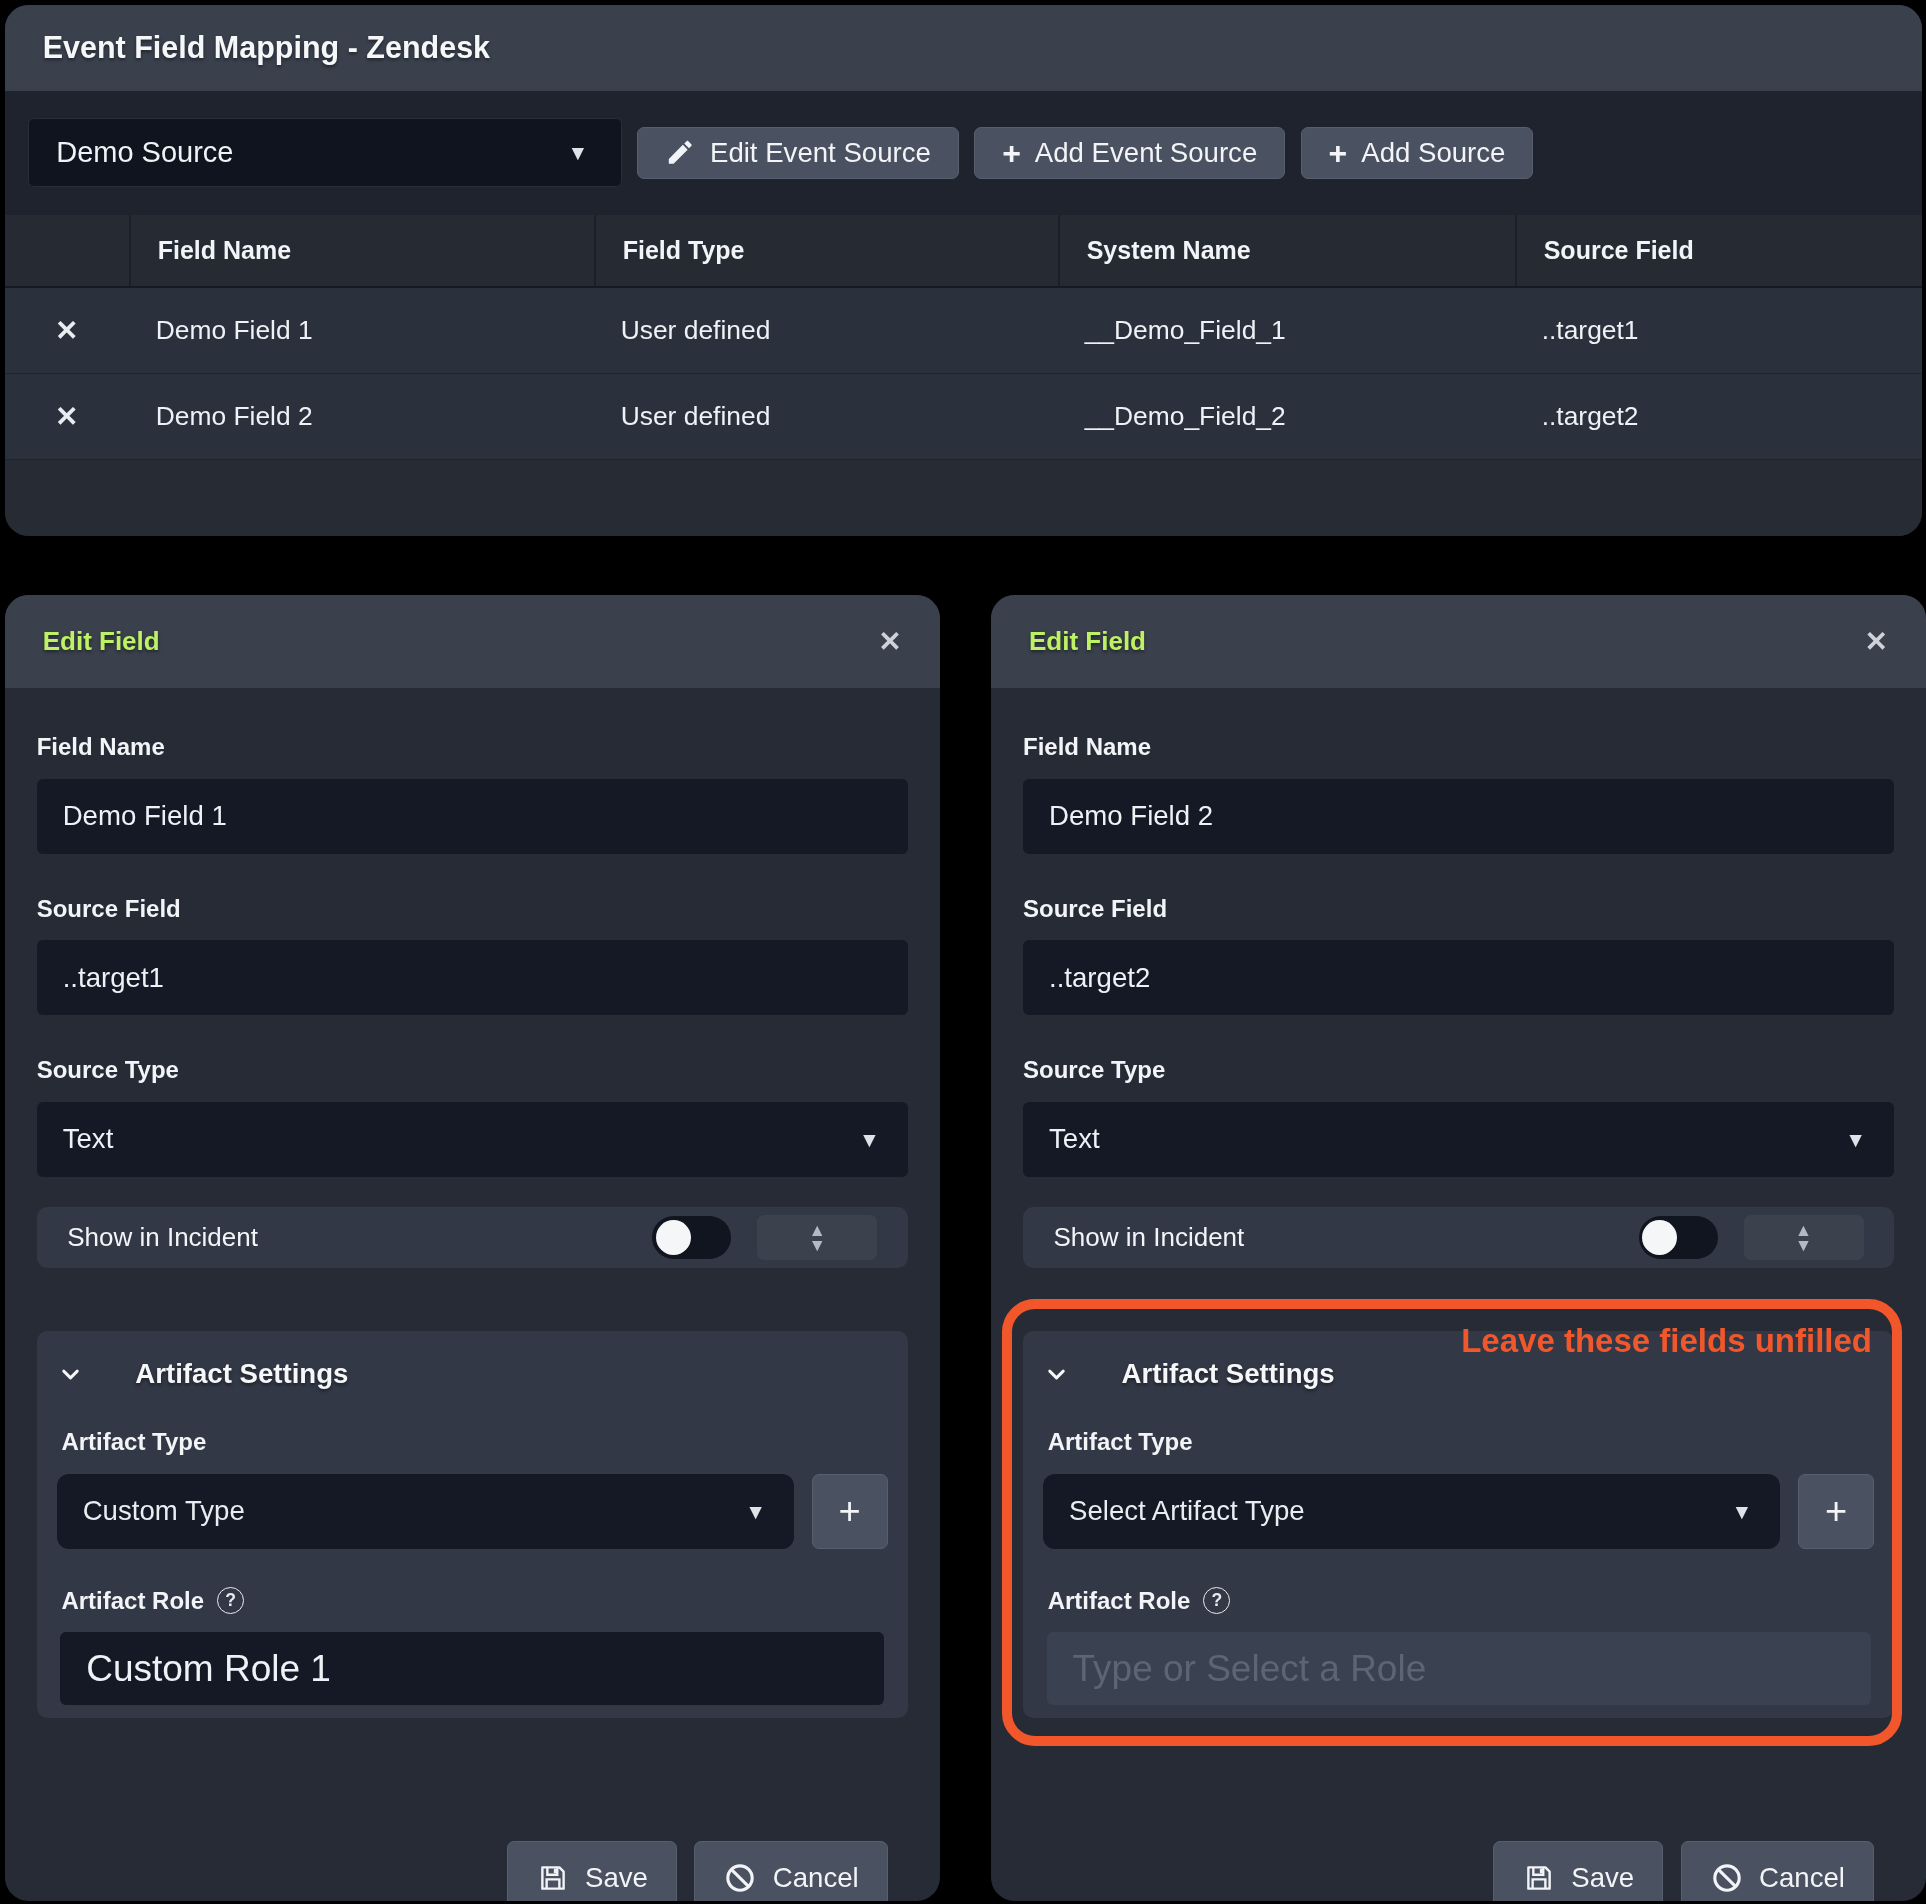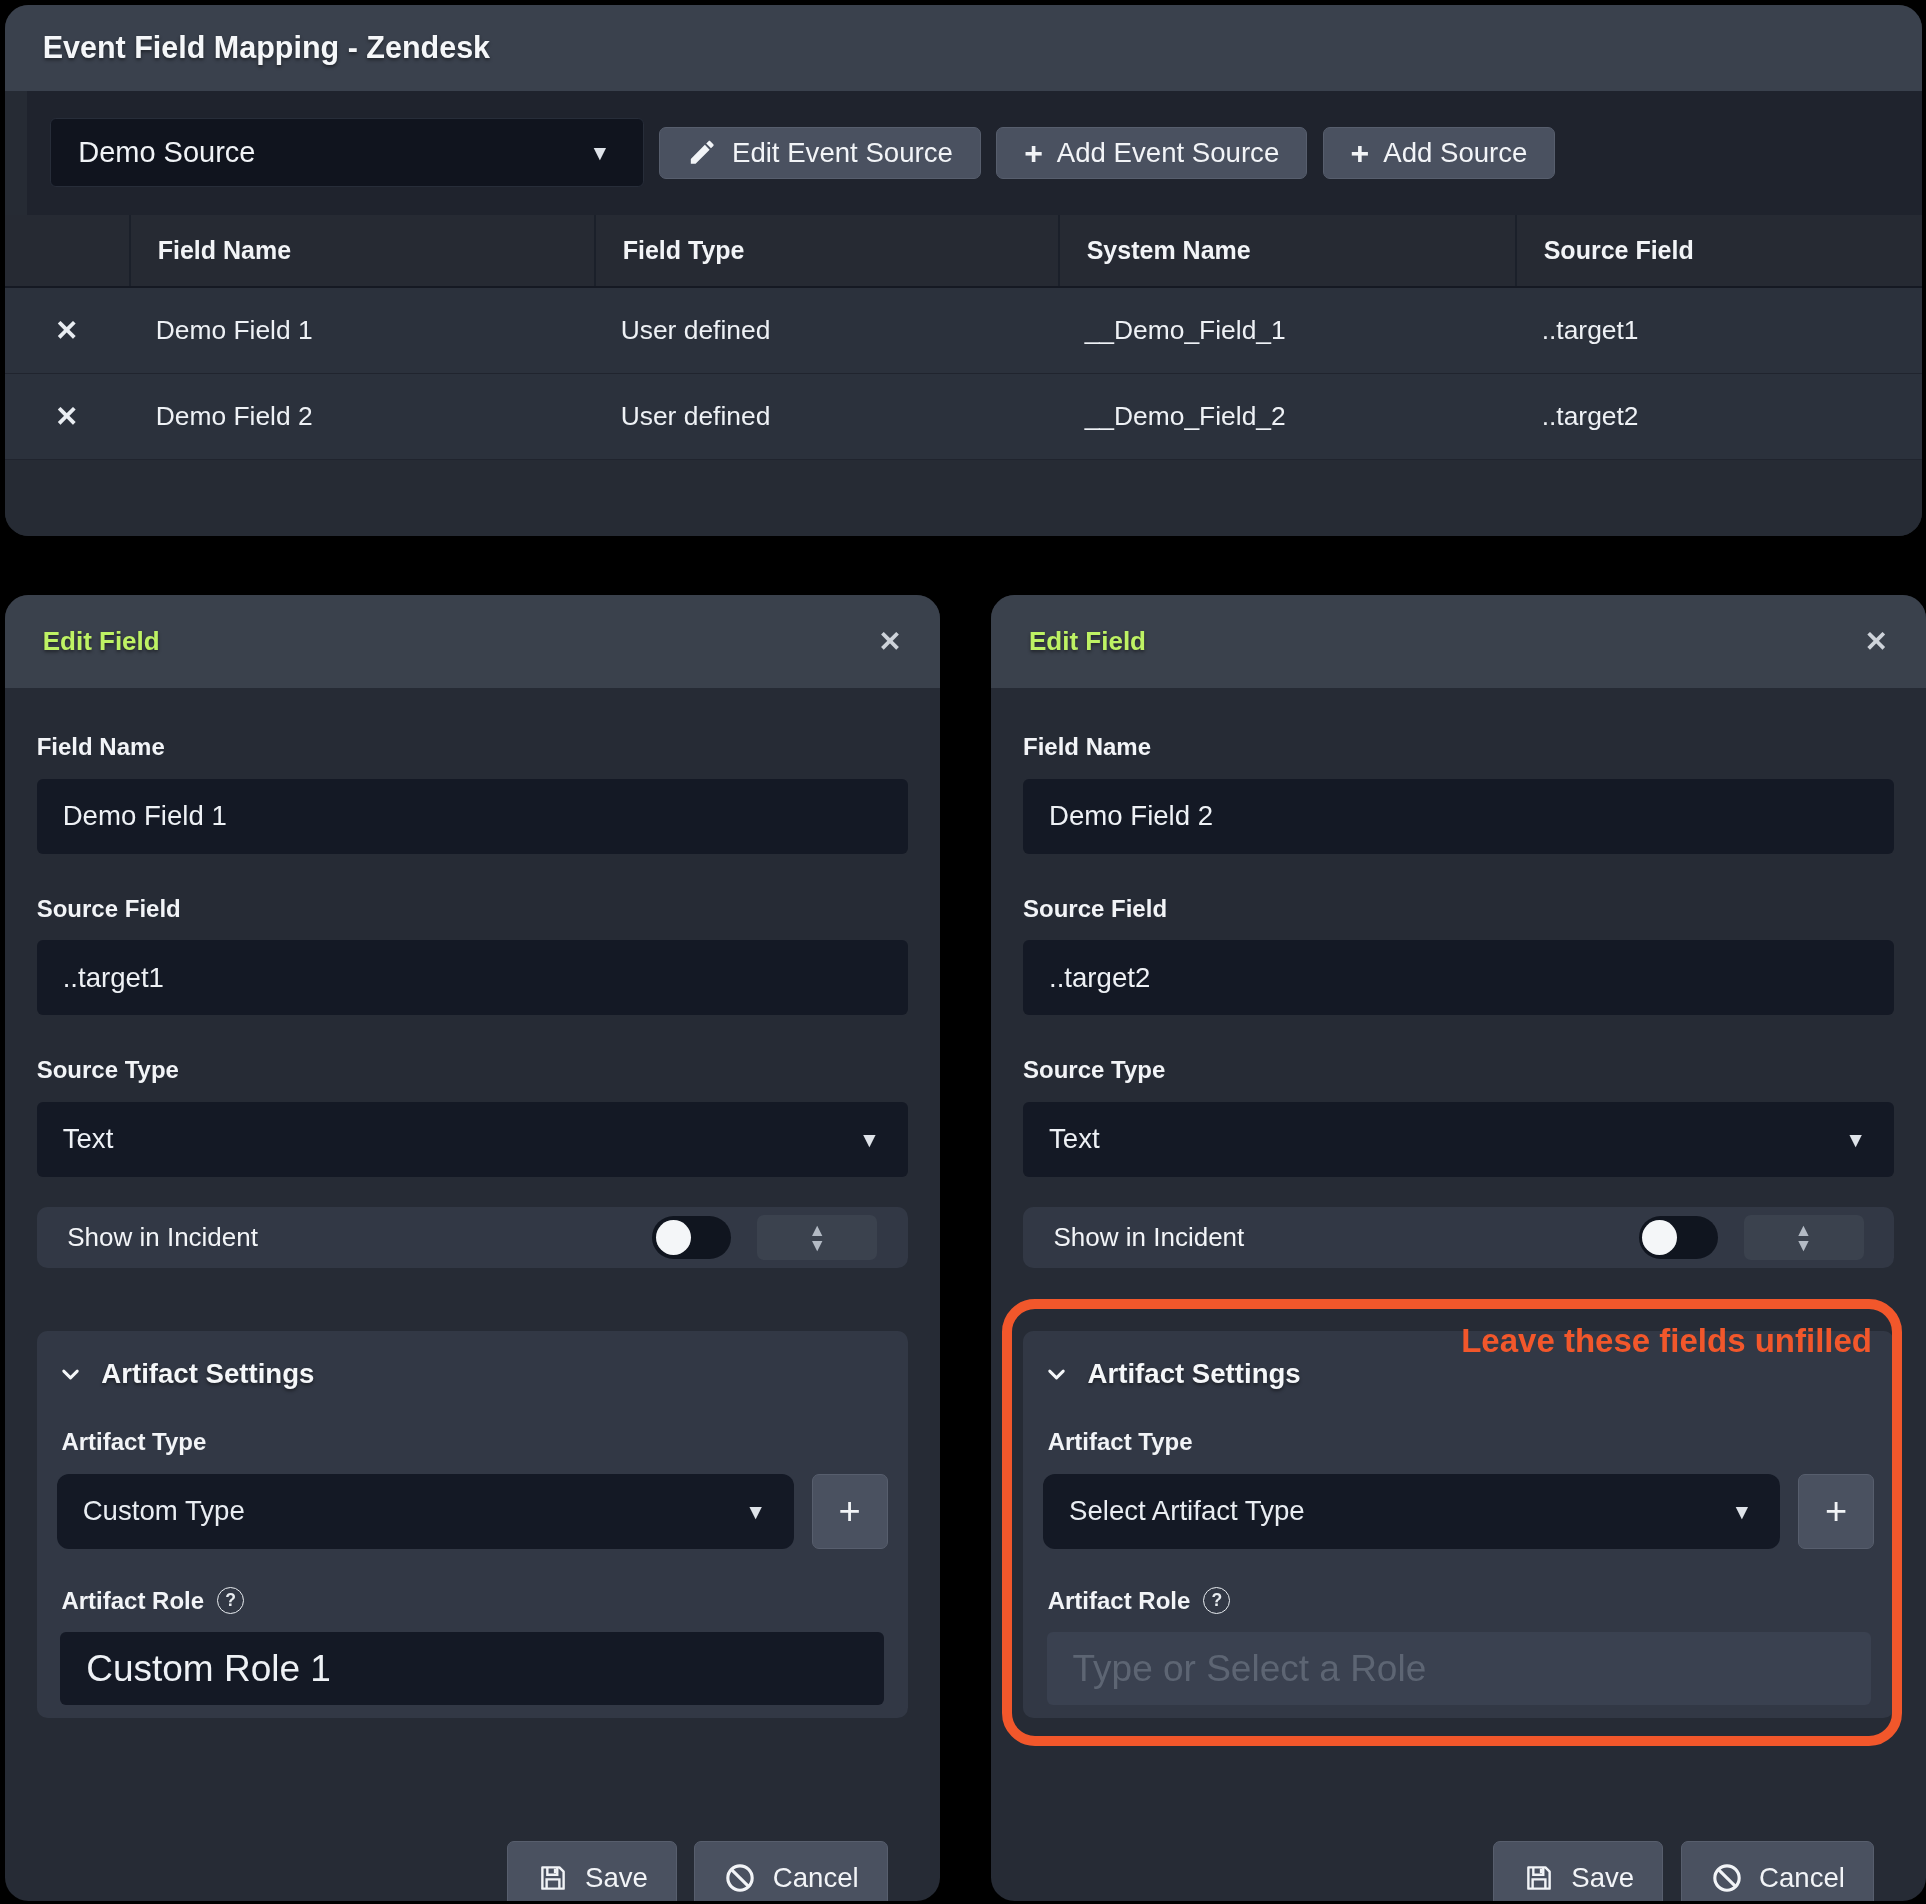--- a/index.html
+++ b/index.html
@@ -17,21 +17,21 @@
     background:#262b34; border-radius:23.5px; overflow:hidden;
     display:flex; flex-direction:column;
   }
   .titlebar {
     height:86px; background:#3a414d; display:flex; align-items:center;
     padding:0 38px; flex:0 0 auto;
   }
   .titlebar .title { font-size:30.5px; font-weight:bold; color:#f5f7f9; }
   .toolbar {
     height:124px; background:#1f232d; display:flex; align-items:center;
-    padding:0 23.5px; gap:15.3px; flex:0 0 auto;margin-left:22px;
+    padding:0 23.5px; gap:15.3px; flex:0 0 auto;
   }
   .source-select {
     width:594px; height:69px; background:#10141e; border:1.2px solid #272d39;
     border-radius:5.9px; display:flex; align-items:center; justify-content:space-between;
     padding:0 33px 0 27px; font-size:29px; color:#f0f3f6; cursor:pointer;
   }
   .arrow-down { font-size:21px; color:#dfe3e9; line-height:1; }
   .tbtn {
     height:52px; background:#4a5160; border-radius:7px; border:0.6px solid #575e6d;
     display:flex; align-items:center; gap:14px; padding:0 27px;
@@ -109,21 +109,21 @@
     color:#b3bac4; cursor:pointer; flex:0 0 auto;
   }
   .stepper span { font-size:17.6px; line-height:0.82; }
 
   .artifact-panel {
     margin-top:63px; height:387px; background:#323845; border-radius:10.6px;
     padding:17.6px 20px 0 20px;
   }
   .ap-titlerow { display:flex; align-items:center; gap:17.6px; margin-top:9.4px; cursor:pointer; }
   .chev { width:27px; height:27px; flex:0 0 auto; }
-  .ap-title { font-size:27.6px; font-weight:bold; color:#f5f7f9; }
+  .ap-title { font-size:27.6px; font-weight:bold; color:#f5f7f9;margin-left:34px; }
   .ap-label { margin-top:38px; font-size:24px; font-weight:bold; color:#f2f4f7;
               display:flex; align-items:center; gap:13px; padding-left:4.7px; }
   .ap-typerow { display:flex; align-items:center; margin-top:17.6px; }
   .ap-select {
     flex:1 1 auto; height:75px; background:#141925; border-radius:12px;
     display:flex; align-items:center; justify-content:space-between;
     padding:0 28px 0 26px; font-size:27.6px; color:#e9edf2; cursor:pointer;
   }
   .ap-plus {
     flex:0 0 auto; margin-left:17.6px; width:76px; height:75px; background:#4a5160;

